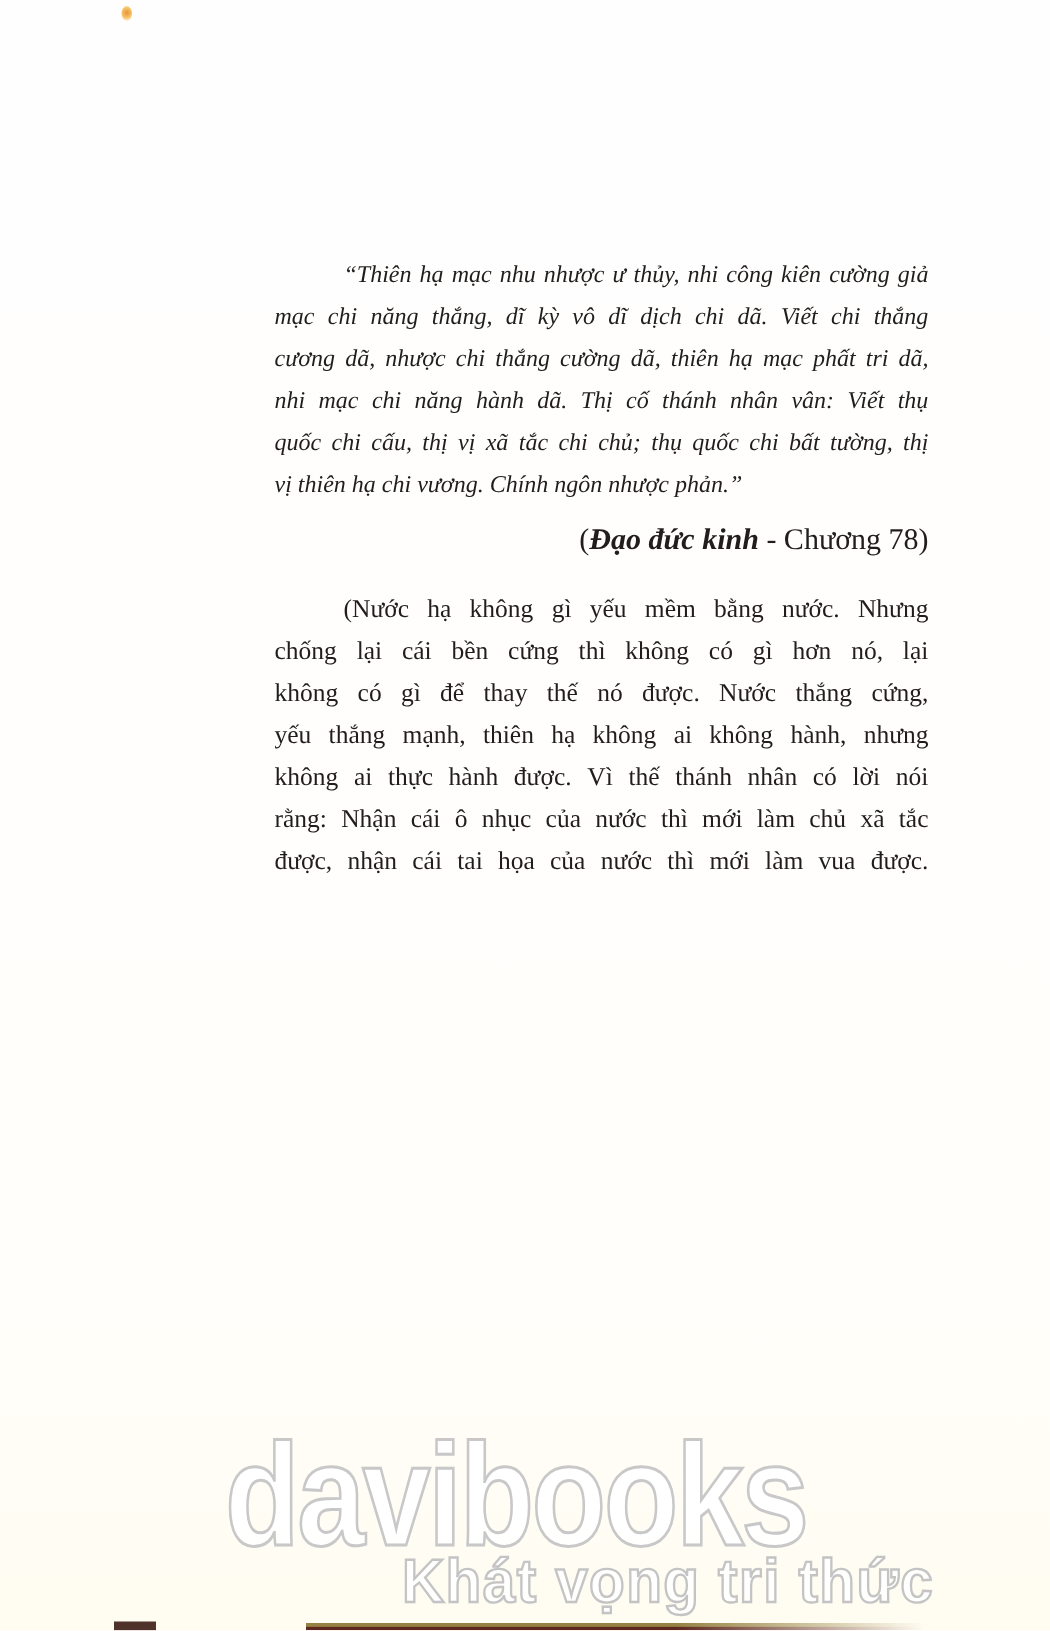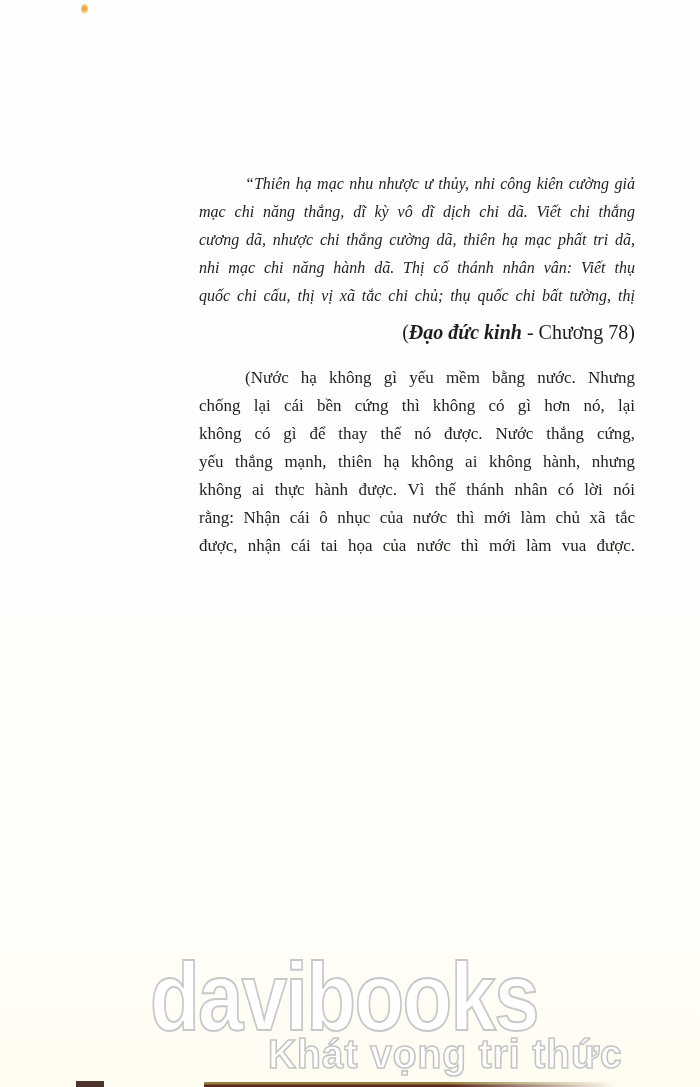--- a/index.html
+++ b/index.html
@@ -20,21 +20,20 @@
     width: 7px; height: 10px;
     border-radius: 50%;
     background: radial-gradient(circle at 50% 45%, #e8923a 0%, #f6c96e 55%, rgba(255,244,214,0) 90%);
   }
 
   .content {
     position: absolute;
     left: 183px;
     top: 170px;
     width: 436px;
-    margin-left: 16px;
   }
 
   .quote {
     font-style: italic;
     font-size: 16px;
   }
   .translation {
     font-size: 17px;
     margin-top: 17px;
   }
@@ -192,20 +191,23 @@
           <span>tắc</span>
           <span>chi</span>
           <span>chủ;</span>
           <span>thụ</span>
           <span>quốc</span>
           <span>chi</span>
           <span>bất</span>
           <span>tường,</span>
           <span>thị</span>
         </div>
+        <div class="tline last">
+          <span>vị thiên hạ chi vương. Chính ngôn nhược phản.”</span>
+        </div>
       </div>
 
     <div class="attribution">
       <span>(</span><span class="book-title">Đạo đức kinh</span><span> - Chương 78)</span>
     </div>
 
     <div class="translation">
         <div class="tline first">
           <span>(Nước</span>
           <span>hạ</span>

